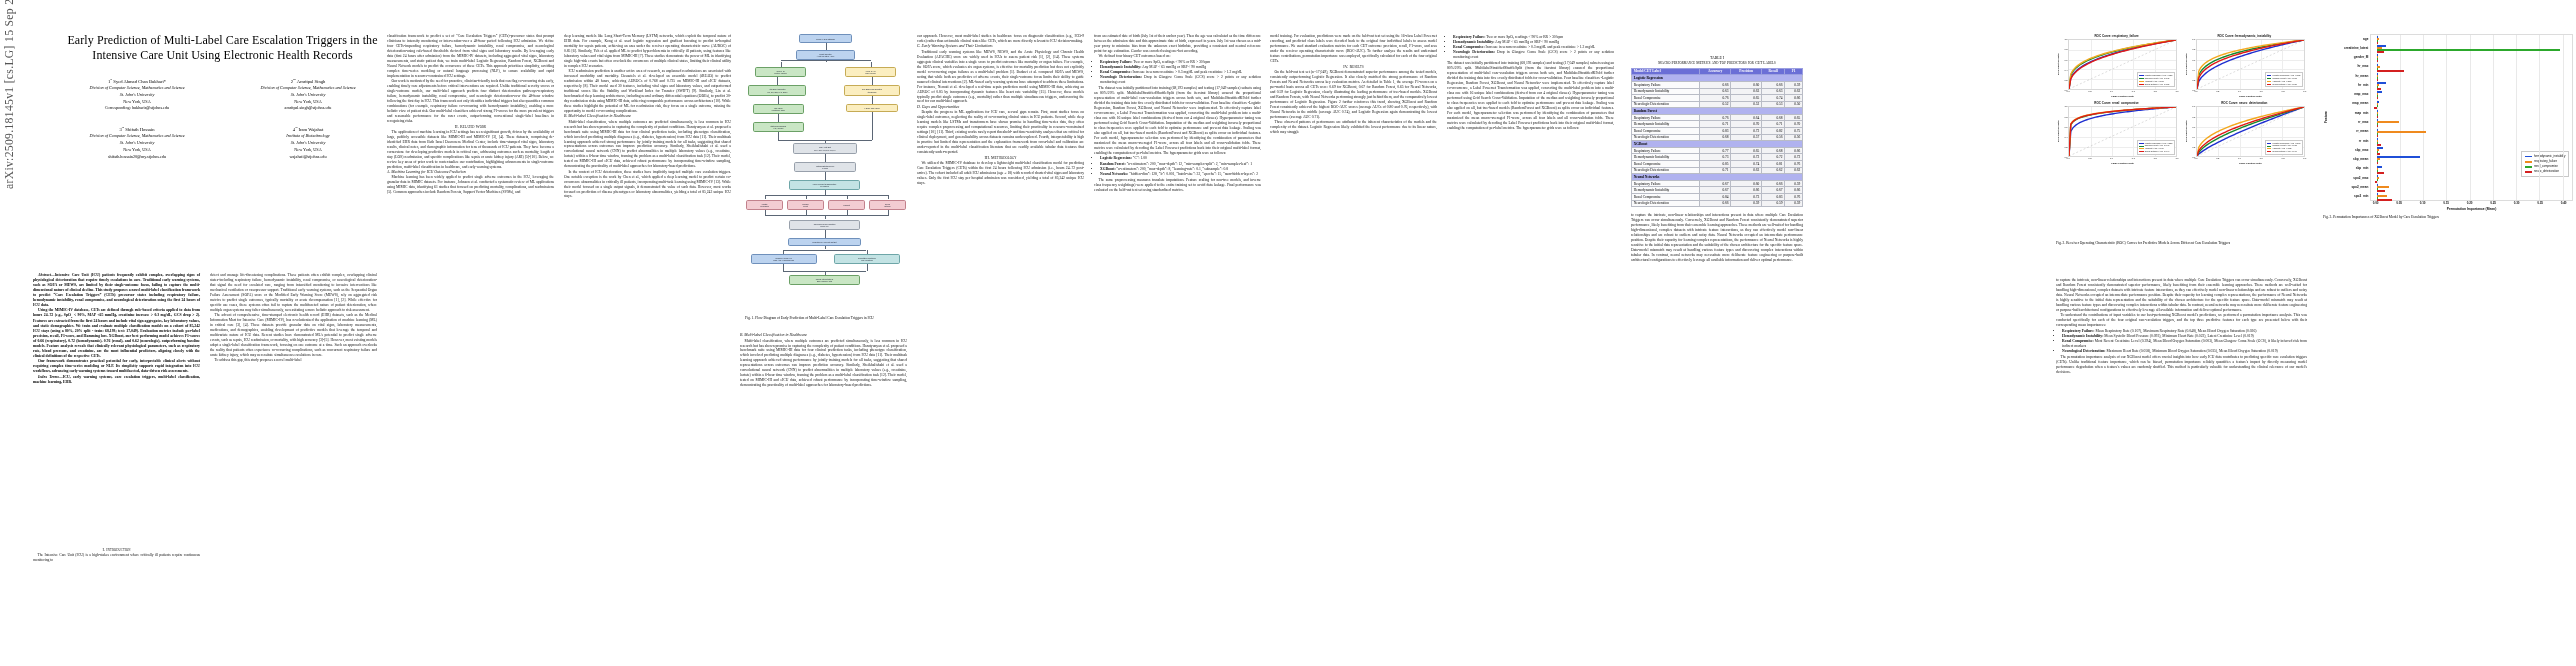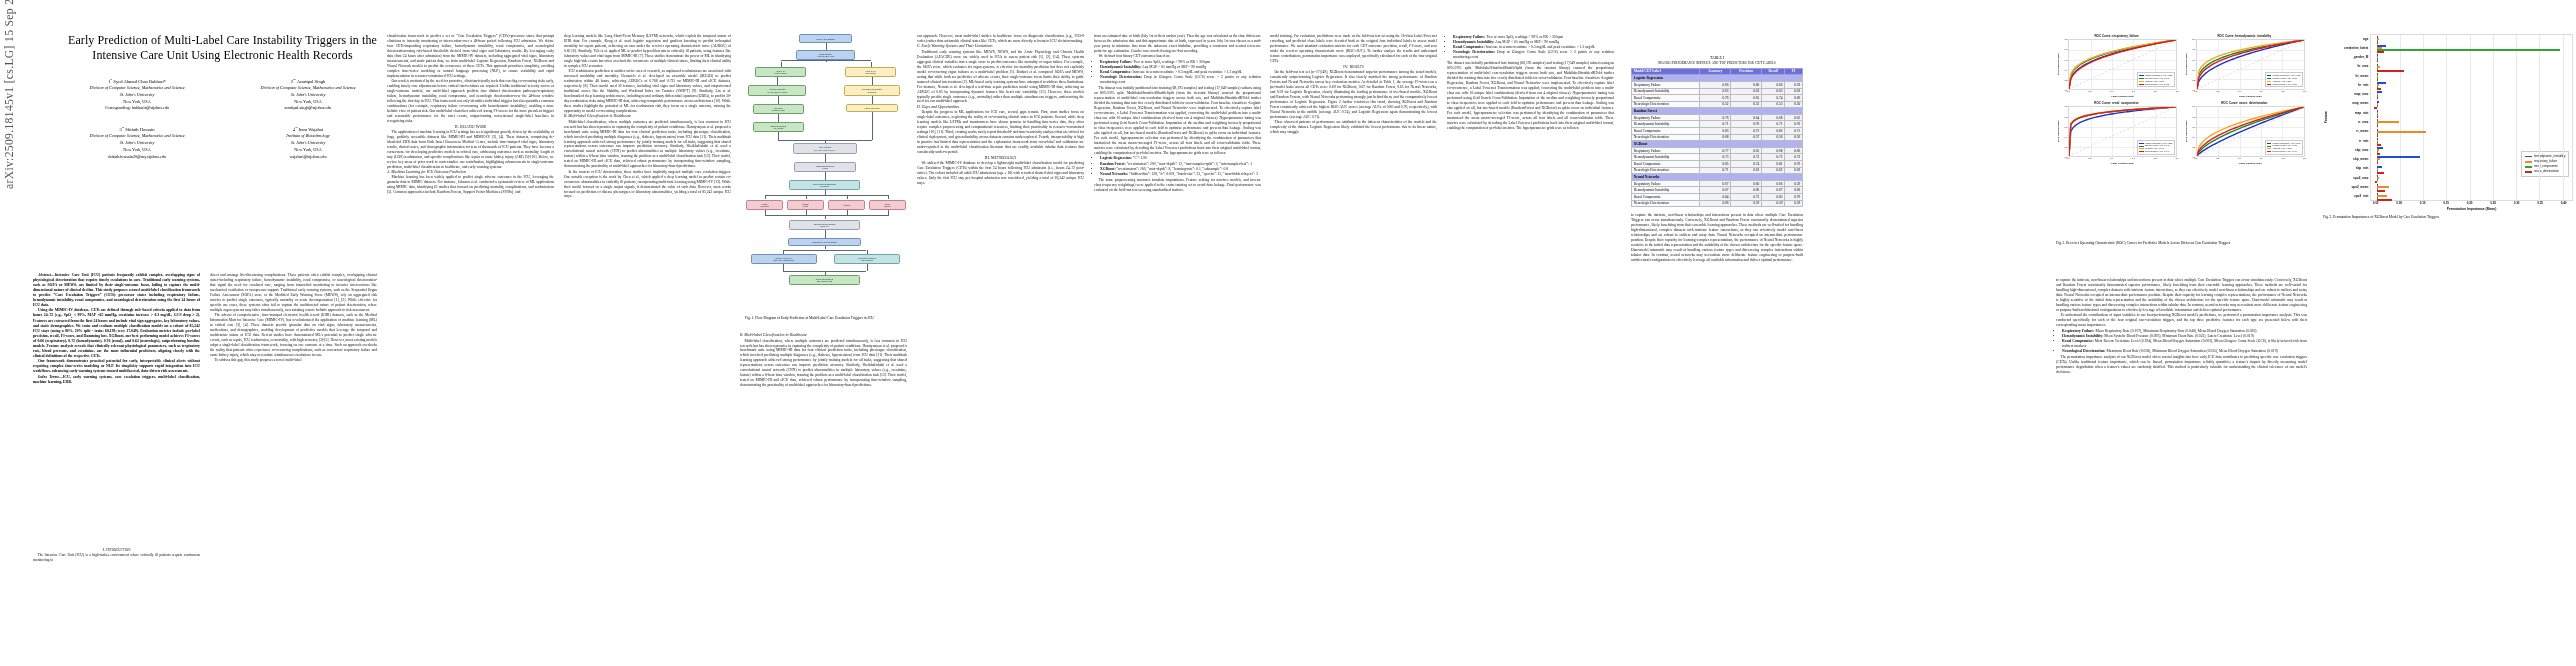--- a/index.html
+++ b/index.html
@@ -221,21 +221,21 @@
   .fi-legend i.sw { display:inline-block; width:7.2px; height:1.8px; font-style:normal; }
 </style>
 </head>
 <body>
 
 <div class="page">
 
   <div class="arxiv-stamp">arXiv:2509.18145v1  [cs.LG]  15 Sep 2025</div>
 
   <div class="title-block">
-    <h1 class="paper-title">Early Prediction of Multi-Label Care Instability Triggers in the Intensive Care Unit Using Electronic Health Records</h1>
+    <h1 class="paper-title">Early Prediction of Multi-Label Care Escalation Triggers in the Intensive Care Unit Using Electronic Health Records</h1>
     <div class="authors-row">
       <div class="author">
         <div class="nm"><span>1</span><sup>st</sup> <span>Syed Ahmad Chan Bukhari*</span></div>
         <div class="aff">Division of Computer Science, Mathematics and Science</div>
         <div class="aff">St. John's University</div>
         <div>New York, USA</div>
         <div>Corresponding: bukharis@stjohns.edu</div>
       </div>
       <div class="author">
         <div class="nm"><span>2</span><sup>nd</sup> <span>Amritpal Singh</span></div>

